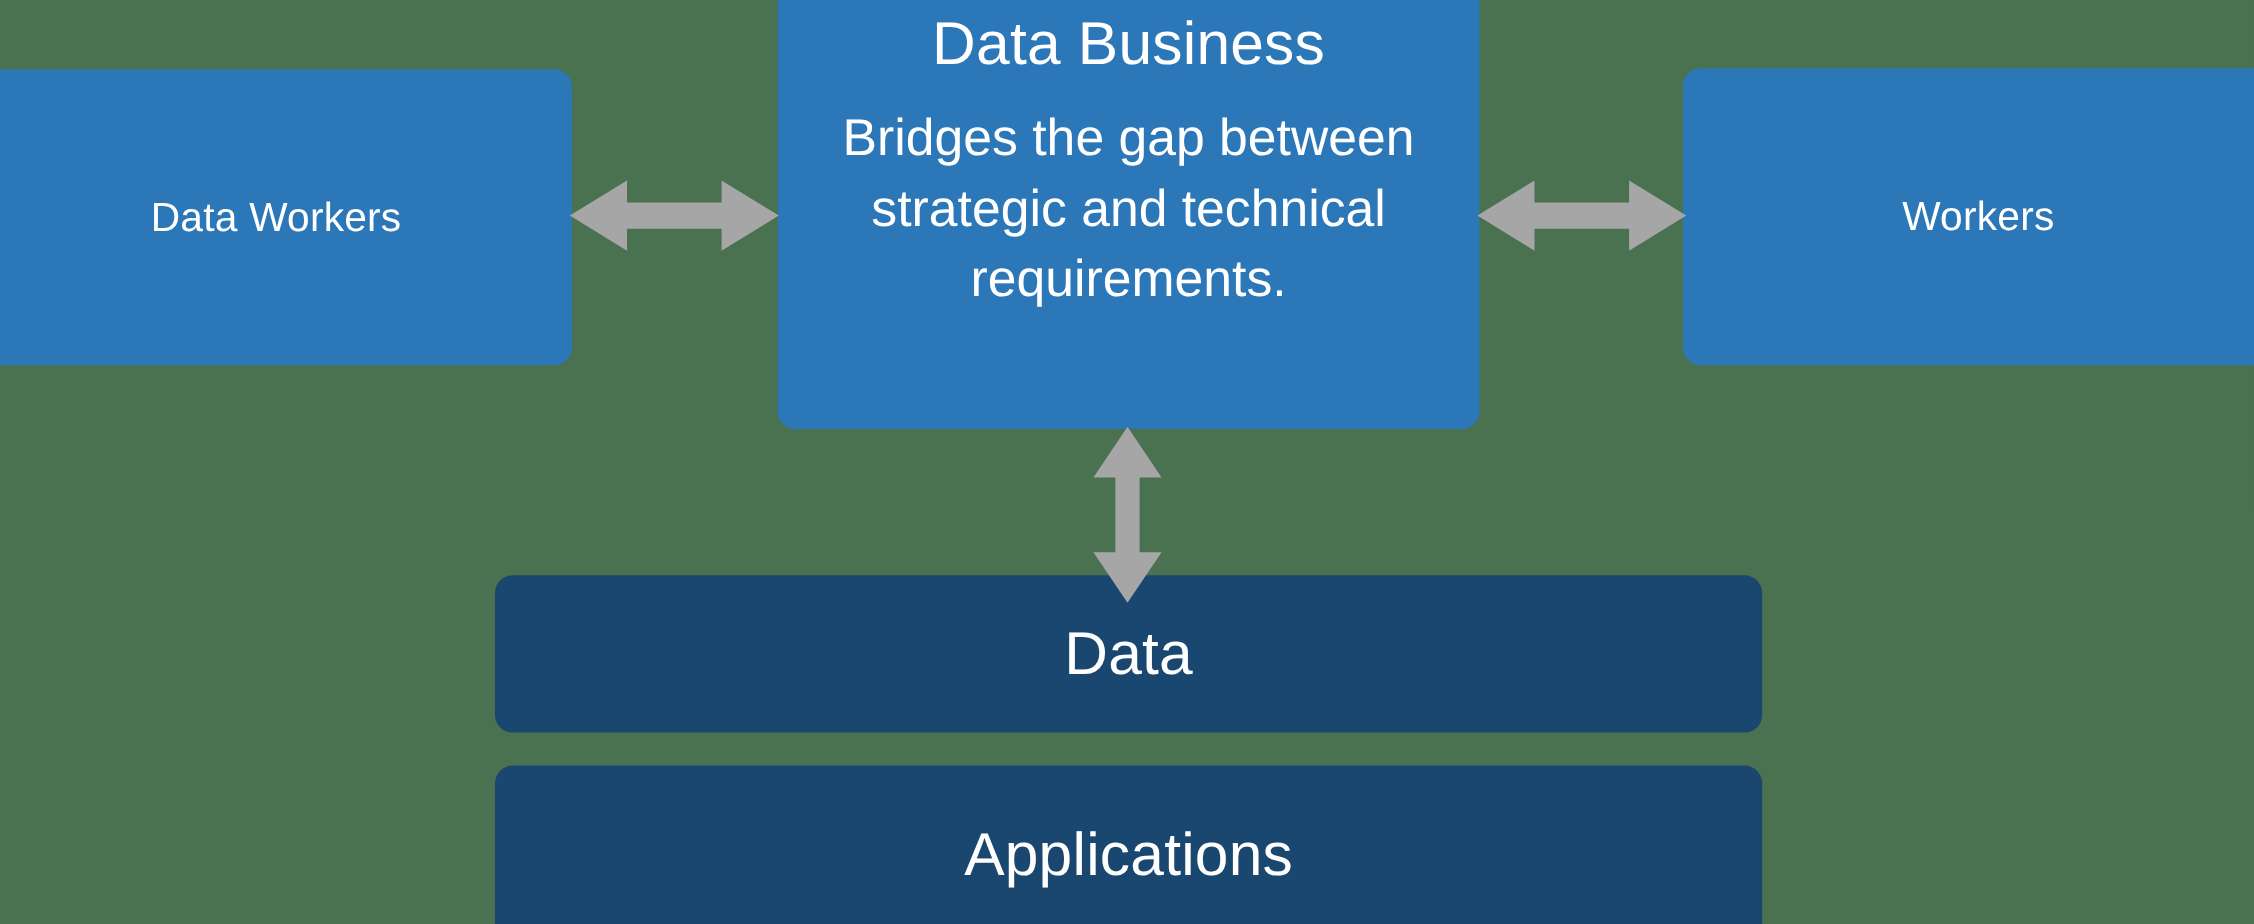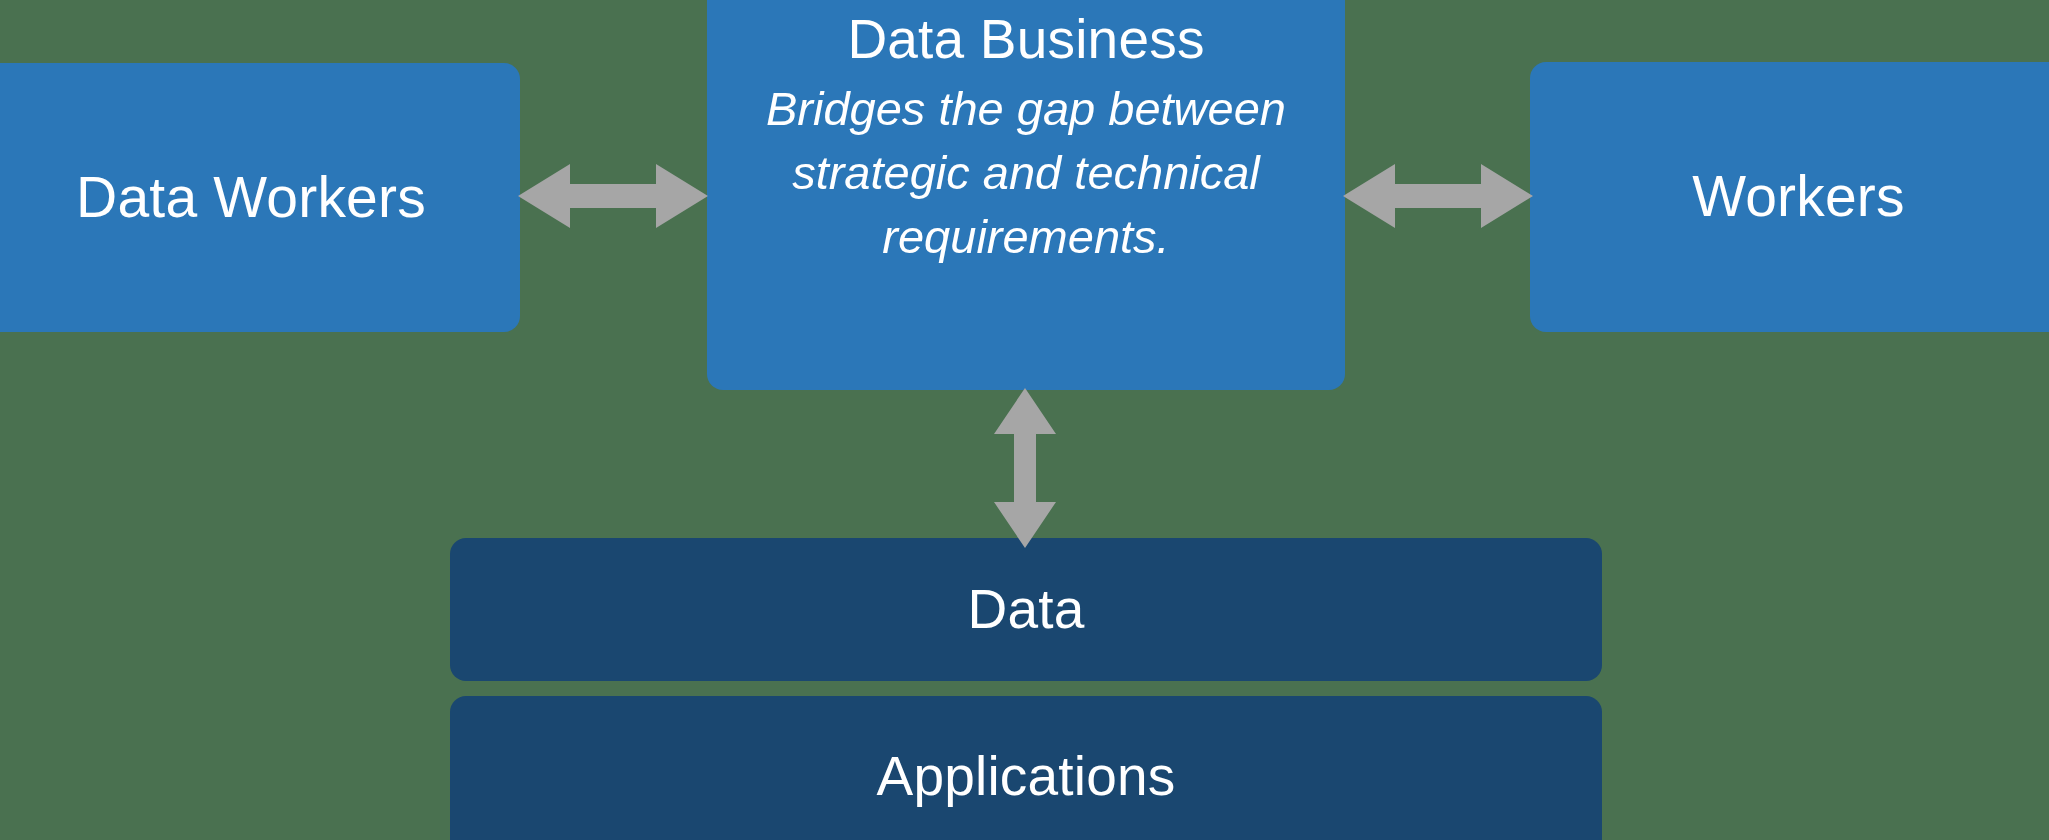--- a/index.html
+++ b/index.html
@@ -41,43 +41,42 @@
     left: 707px;  top: -44px;
     width: 638px; height: 434px;
     justify-content: flex-start;
     padding-top: 54px;
   }
   #node-business {
     left: 1530px; top: 62px;
     width: 537px; height: 270px;
   }
   #node-data {
-    left: 450px;  top: 538px;
+    left: 450px;  top: 523px;
     width: 1152px; height: 143px;
   }
   #node-applications {
     left: 450px;  top: 696px;
     width: 1152px; height: 162px;
   }
 
   .node-title {
     font-size: 55px;
     line-height: 1.08;
     letter-spacing: 0.2px;
     white-space: nowrap;
   }
   .node-desc {
     font-size: 47px;
     line-height: 1.36;
-    margin-top: 8px;
+    margin-top: 24px;
     max-width: 560px;
-    font-style: italic;
   }
   #node-data-workers .node-title,
-  #node-business .node-title { font-size: 57px; }
+  #node-business .node-title { font-size: 37px; }
   #node-data .node-title,
   #node-applications .node-title { font-size: 55px; }
 
   
   .arrow {
     position: absolute;
   }
   .arrow svg { display: block; }
 
   #arrow-left-horizontal  { left: 518px;  top: 158px; }

